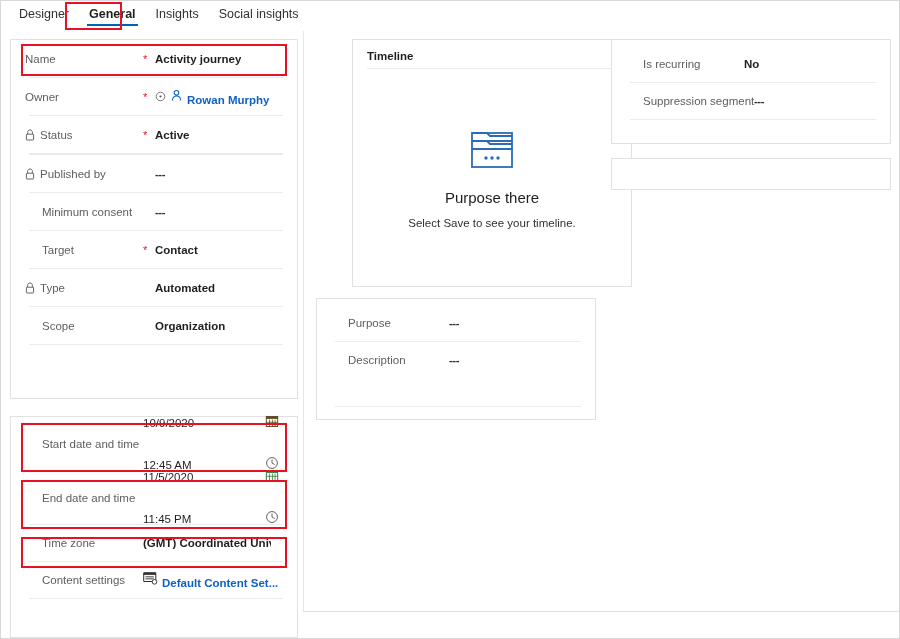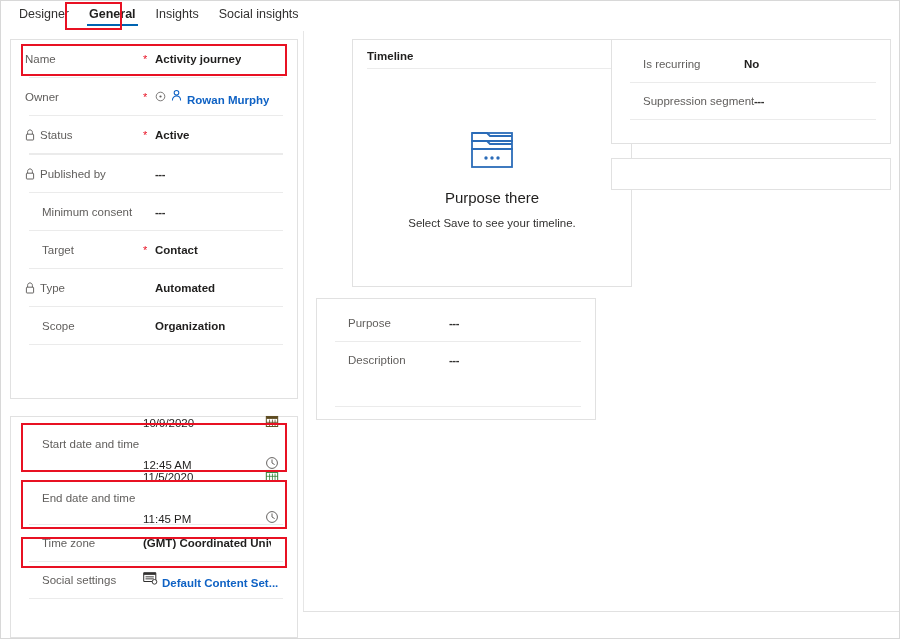--- a/index.html
+++ b/index.html
@@ -393,21 +393,21 @@
     <div class="row" style="height:36px;">
       <div class="label">
         <span style="padding-left:17px;">Time zone</span>
       </div>
       <div class="value" style="width:128px; text-align:right; overflow:hidden; white-space:nowrap;">(GMT) Coordinated Universal Time</div>
     </div>
     <div class="row-sep"></div>
 
     <div class="row" style="height:36px;">
       <div class="label">
-        <span style="padding-left:17px;">Social settings</span>
+        <span style="padding-left:17px;">Content settings</span>
       </div>
       <div class="owner-wrap">
         <span>
           <svg width="15" height="13" viewBox="0 0 16 14">
             <rect x="0.7" y="0.7" width="13" height="9.6" rx="0.6" fill="none" stroke="#323130" stroke-width="1.1"></rect>
             <rect x="0.7" y="0.7" width="13" height="2.4" fill="#323130"></rect>
             <line x1="2.6" y1="5.2" x2="11.6" y2="5.2" stroke="#323130" stroke-width="1"></line>
             <line x1="2.6" y1="7.4" x2="11.6" y2="7.4" stroke="#323130" stroke-width="1"></line>
             <circle cx="12.3" cy="10.6" r="2.5" fill="#ffffff" stroke="#323130" stroke-width="1"></circle>
           </svg>

